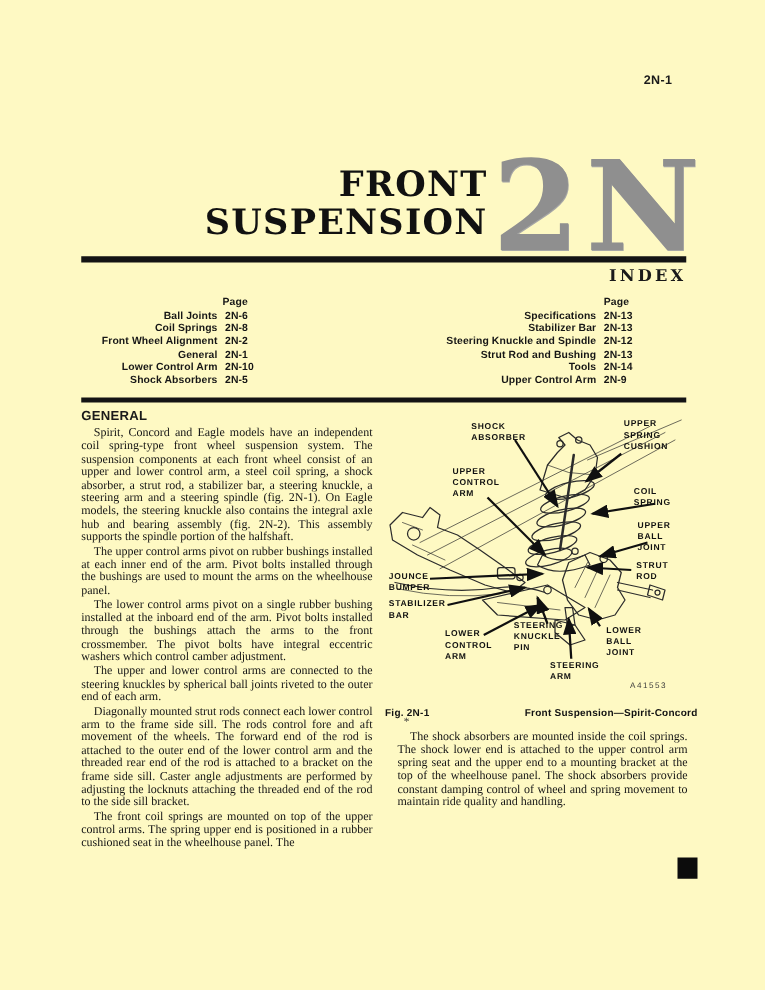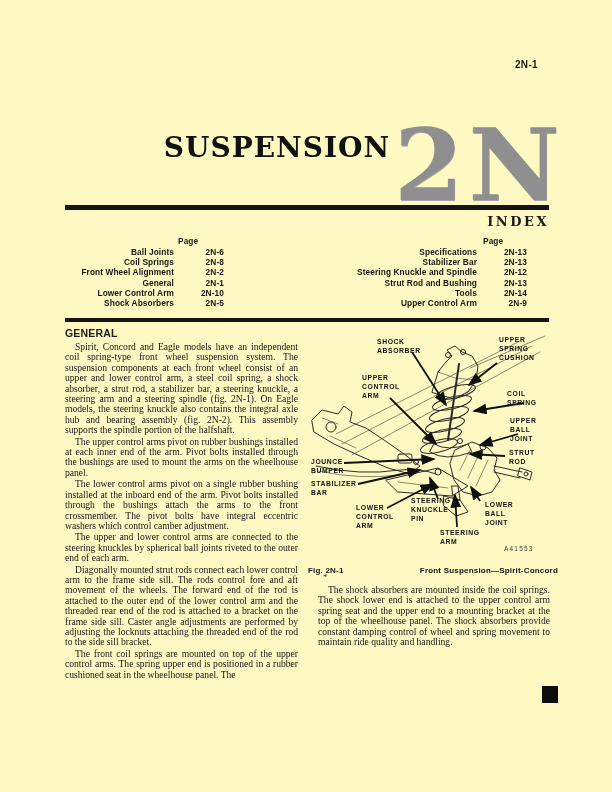--- a/index.html
+++ b/index.html
@@ -60,21 +60,21 @@
     font-weight: bold;
     font-size: 8.3px;
     color: #161616;
     letter-spacing: 0.1px;
   }
   .idx-col { display: flex; flex-direction: column; }
   .idx-row { display: flex; height: 10.2px; align-items: baseline; }
   .idx-label { text-align: right; }
   .idx-left .idx-label { width: 112px; }
   .idx-right .idx-label { width: 147px; }
-  .idx-page { margin-left: 6px; width: 44px; text-align: right; }
+  .idx-page { margin-left: 6px; width: 44px; text-align: left; }
 
   
   .general-heading {
     font-family: "Liberation Sans", sans-serif;
     font-weight: bold;
     font-size: 10.5px;
     letter-spacing: 0.2px;
   }
   .bodycol {
     font-size: 9.6px;
@@ -121,20 +121,21 @@
   .arrow { stroke: #101010; stroke-width: 1.8; fill: none; }
 </style>
 </head>
 <body>
 
 <div class="page">
 
   <div class="abs page-num" style="left:515px; top:59px;">2N-1</div>
 
   <div class="abs title-block">
+    <div>FRONT</div>
     <div>SUSPENSION</div>
   </div>
   <div class="abs section-code">2N</div>
 
   <div class="abs rule" style="left:65px; top:205px; width:484px; height:5px;"></div>
   <div class="abs rule" style="left:65px; top:318px; width:484px; height:4px;"></div>
 
   <div class="abs index-heading">INDEX</div>
   <div class="abs idx-font" style="left:178px; top:236px;">Page</div>
   <div class="abs idx-font" style="left:483px; top:236px;">Page</div>

